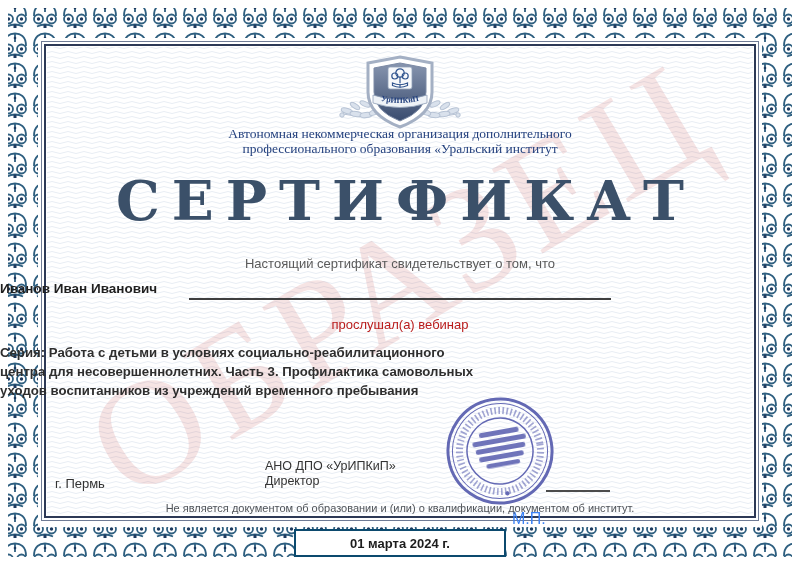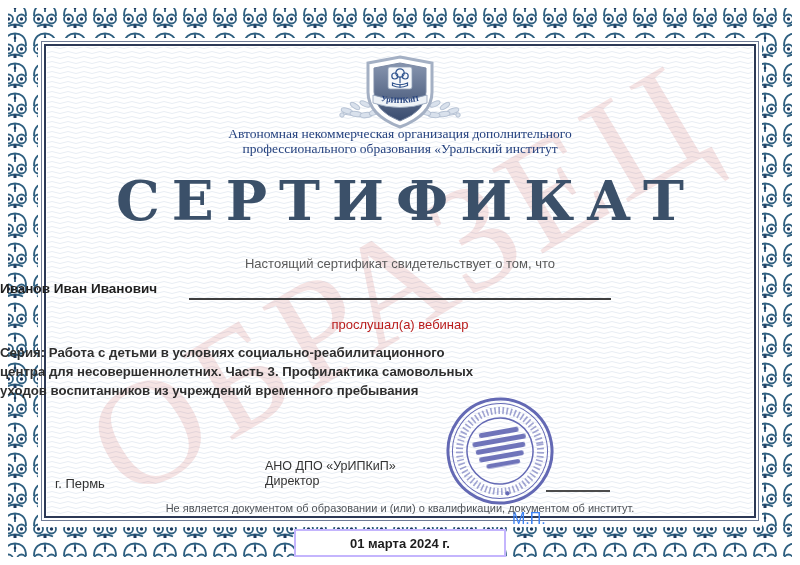--- a/index.html
+++ b/index.html
@@ -77,21 +77,21 @@
 
   .seal-mark { left: 512px; top: 477px; font-size: 16px; color: #3b82f6; margin-top: 33px; }
 
   .sig-line { left: 546px; top: 490px; width: 64px; border-top: 2px solid #4c4c4c; }
 
   .disclaimer { top: 502px; width: 100%; text-align: center; font-size: 11px; color: #4f5358; }
 
   .date-box {
     left: 50%; top: 529px; transform: translateX(-50%);
     width: 212px; height: 28px;
-    background: #ffffff; border: 2px solid #c4b5fd;
+    background: #ffffff; border: 2px solid #0c4a6e;
     font-size: 13px; font-weight: bold; color: #1d1d1d;
     text-align: center; line-height: 25px;
     z-index: 4;
   }
 </style>
 </head>
 <body>
 
 <svg id="base-svg" class="layer" width="800" height="565" viewBox="0 0 800 565">
   <defs>

